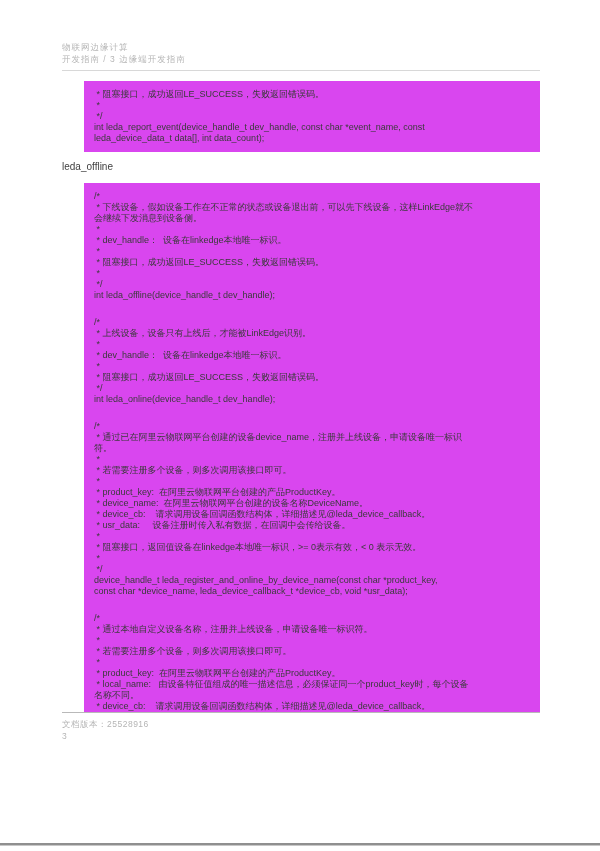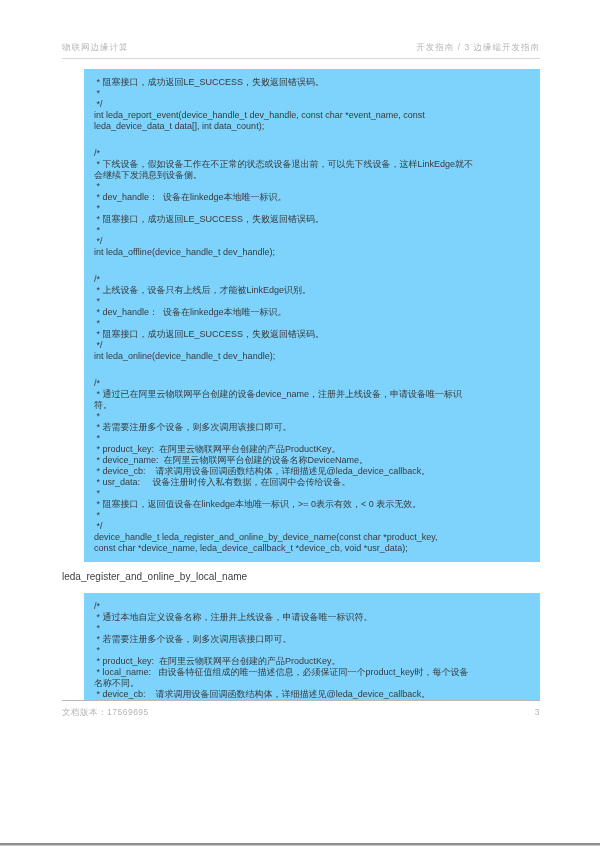--- a/index.html
+++ b/index.html
@@ -1,15 +1,15 @@
 <!DOCTYPE html>
 <html><head>
 <meta charset="utf-8">
 <style>
-  * { margin: 0; padding: 0; box-sizing: border-box; }
+  * { margin: 0; padding: 0; box-sizing: border-box; flex-direction: column; }
   html, body { background: #ffffff; }
   body {
     width: 600px; height: 851px;
     overflow: hidden;
     position: relative;
     font-family: "Liberation Sans", "DejaVu Sans", sans-serif;
     color: #3c3c3c;
   }
   .page-header {
     margin: 0 60px 0 62px;
@@ -25,21 +25,21 @@
     border: none;
     border-top: 1px solid #d8d8d8;
     margin: 4px 60px 0 62px;
   }
   .content {
     margin: 0 60px 0 62px;
   }
   .code-block {
     margin: 0 0 0 22px;
     padding: 8px 10px;
-    background: #7dd3fc;
+    background: #d946ef;
     font-family: "Liberation Sans", "DejaVu Sans", sans-serif;
     font-size: 9px;
     line-height: 11px;
     color: #3a3a3a;
     white-space: pre-wrap;
     word-break: break-word;
   }
   .code-block.first { margin-top: 10px; }
   .code-block.clipped { padding-bottom: 0; overflow: hidden; max-height: 108px; }
   .api-heading {
@@ -81,20 +81,21 @@
 <hr class="header-rule">
 
 <div class="content">
 
   <pre class="code-block first"> * 阻塞接口，成功返回LE_SUCCESS，失败返回错误码。
  *
  */
 int leda_report_event(device_handle_t dev_handle, const char *event_name, const
 leda_device_data_t data[], int data_count);</pre>
 
+  <h3 class="api-heading">leda_offline</h3>
   <pre class="code-block">/*
  * 下线设备，假如设备工作在不正常的状态或设备退出前，可以先下线设备，这样LinkEdge就不
 会继续下发消息到设备侧。
  *
  * dev_handle：  设备在linkedge本地唯一标识。
  *
  * 阻塞接口，成功返回LE_SUCCESS，失败返回错误码。
  *
  */
 int leda_offline(device_handle_t dev_handle);</pre>
@@ -118,32 +119,31 @@
  * device_name:  在阿里云物联网平台创建的设备名称DeviceName。
  * device_cb:    请求调用设备回调函数结构体，详细描述见@leda_device_callback。
  * usr_data:     设备注册时传入私有数据，在回调中会传给设备。
  *
  * 阻塞接口，返回值设备在linkedge本地唯一标识，&gt;= 0表示有效，&lt; 0 表示无效。
  *
  */
 device_handle_t leda_register_and_online_by_device_name(const char *product_key,
 const char *device_name, leda_device_callback_t *device_cb, void *usr_data);</pre>
 
-  <h3 class="api-heading">leda_register_and_online_by_local_name</h3>
   <pre class="code-block clipped">/*
  * 通过本地自定义设备名称，注册并上线设备，申请设备唯一标识符。
  *
  * 若需要注册多个设备，则多次调用该接口即可。
  *
  * product_key:  在阿里云物联网平台创建的产品ProductKey。
  * local_name:   由设备特征值组成的唯一描述信息，必须保证同一个product_key时，每个设备
 名称不同。
  * device_cb:    请求调用设备回调函数结构体，详细描述见@leda_device_callback。</pre>
 
 </div>
 
 <hr class="footer-rule">
 <div class="page-footer">
-  <span>文档版本：17569695</span>
+  <span>文档版本：25528916</span>
   <span>3</span>
 </div>
 
 <div class="page-edge-bar"></div>
 
 </body></html>

